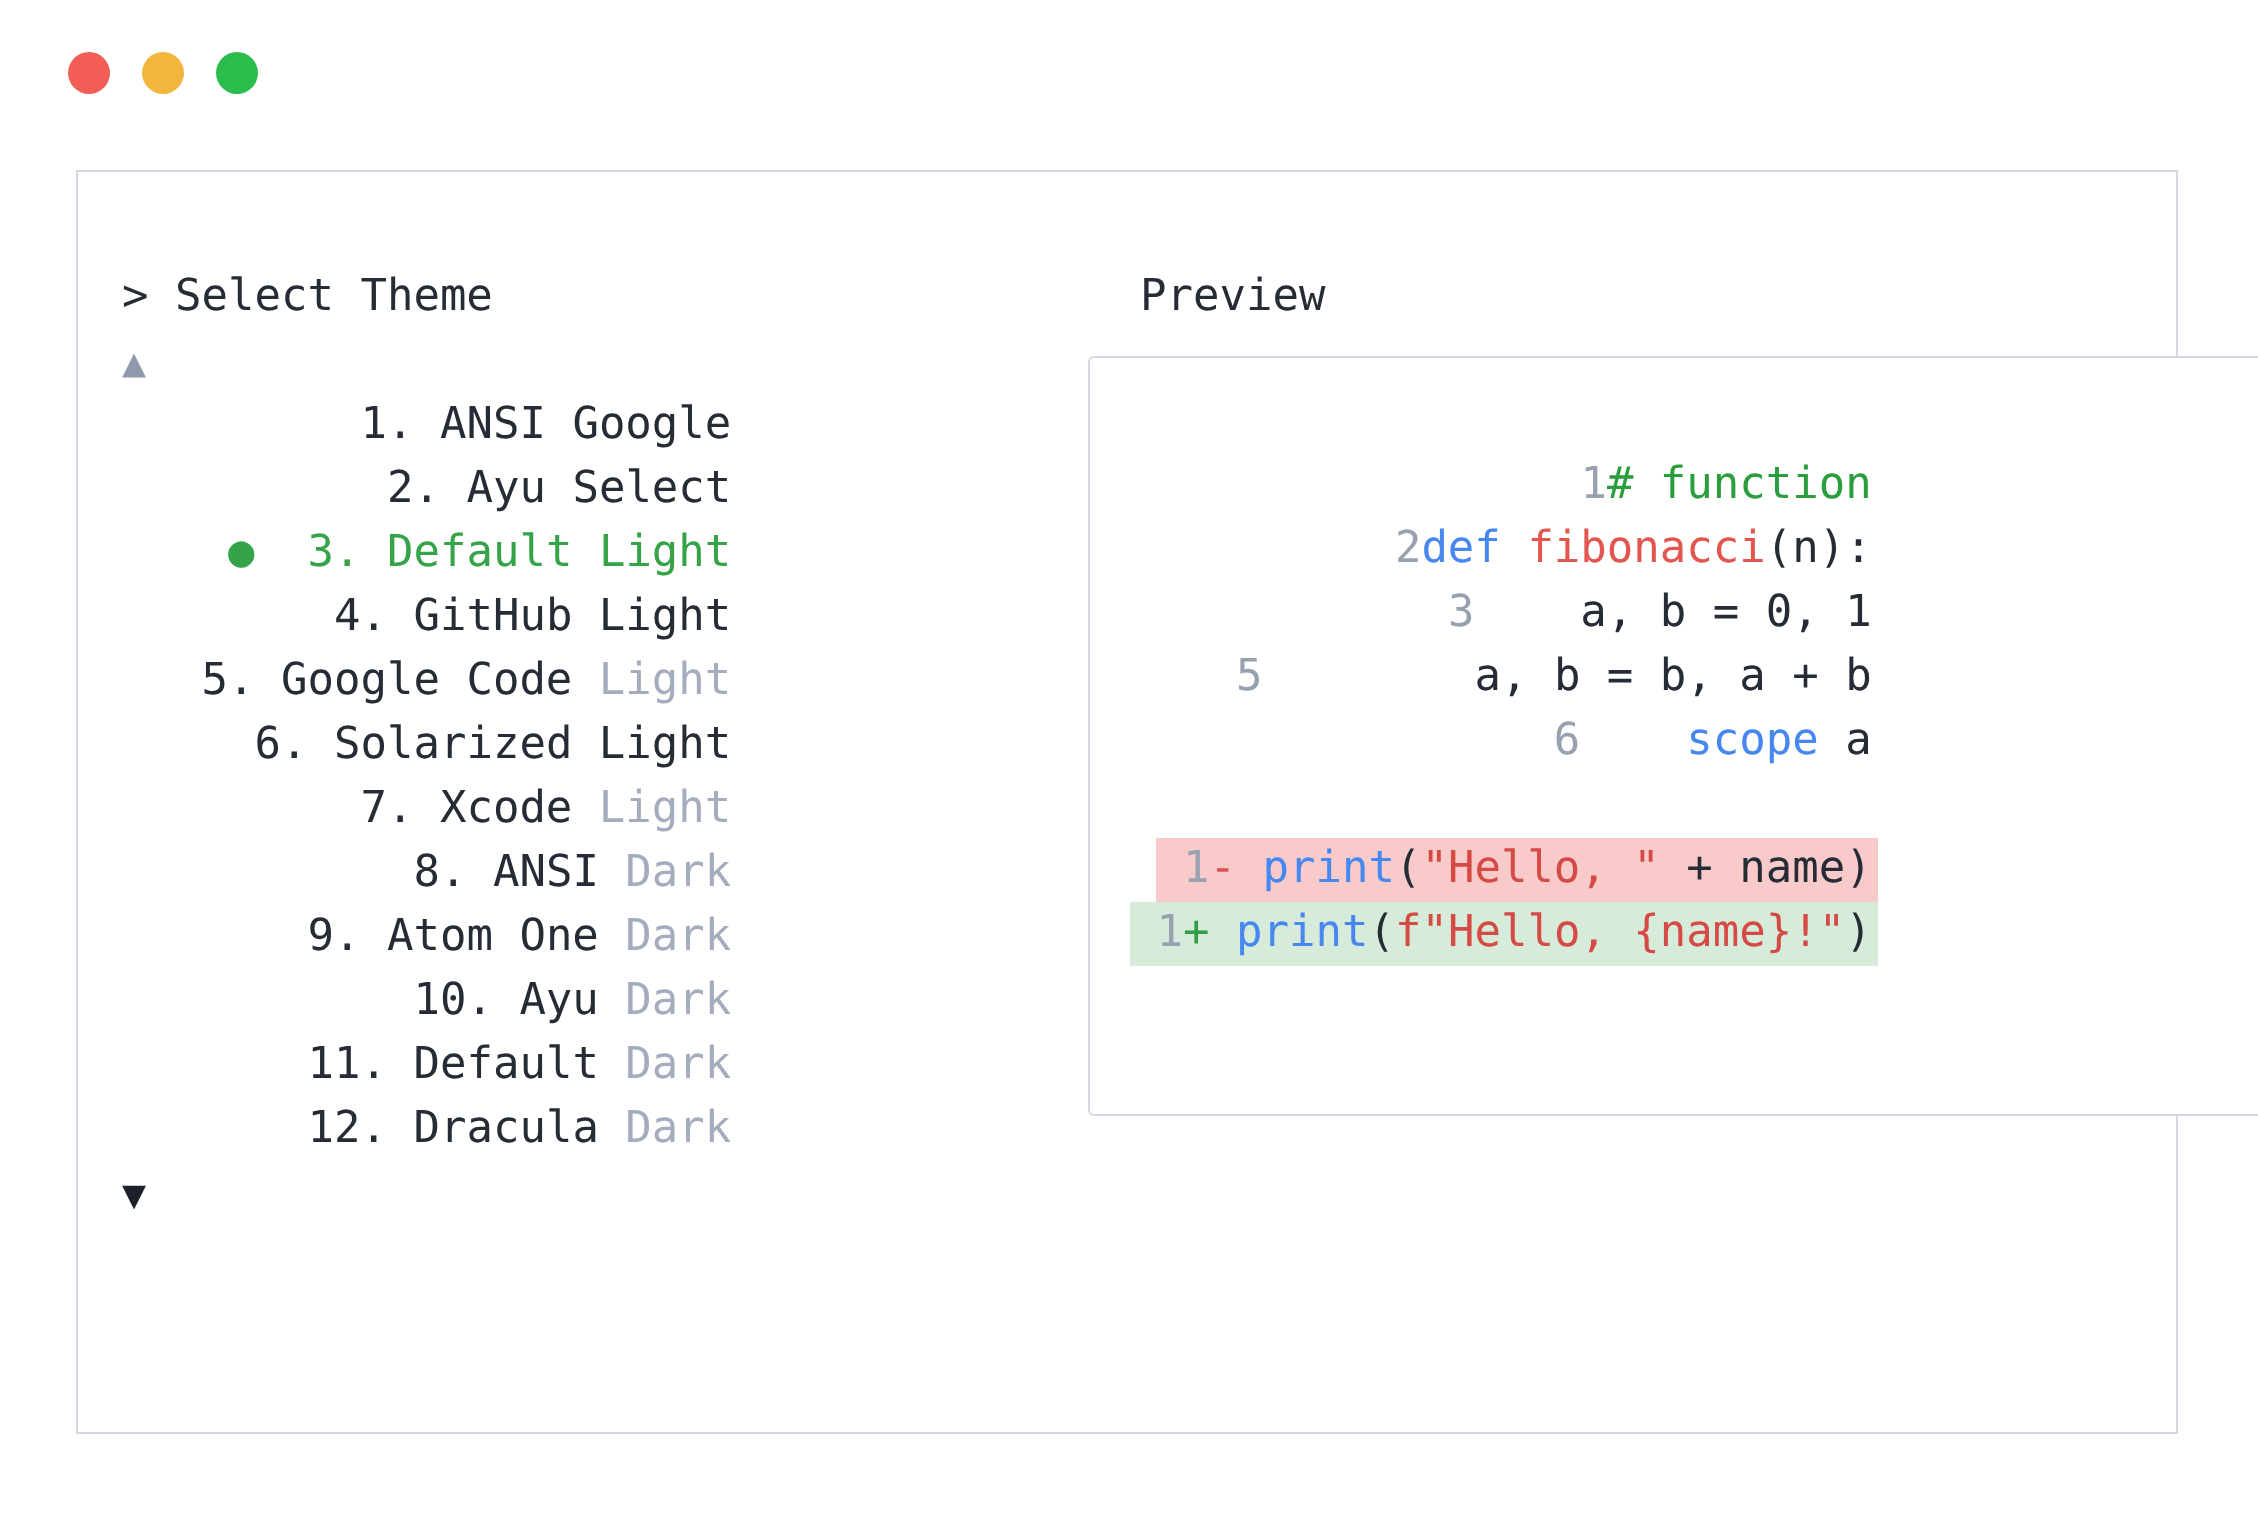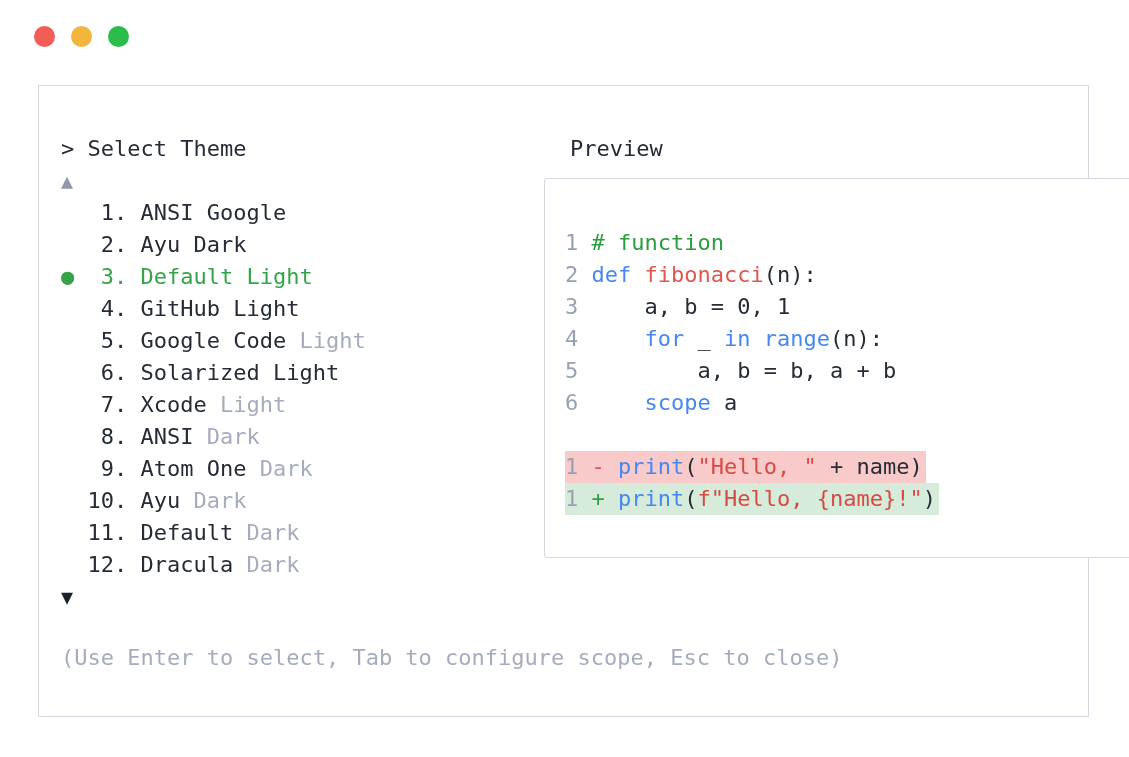--- a/index.html
+++ b/index.html
@@ -7,21 +7,21 @@
   .stage {
     position:relative; width:1129px; height:757px; background:#ffffff;
     font-family:"DejaVu Sans Mono", monospace; overflow:hidden;
   }
   
   .traffic-lights { position:absolute; left:34px; top:26px; display:flex; gap:16px; }
   .traffic-lights .light { width:21px; height:21px; border-radius:50%; }
   
   .panel {
     position:absolute; left:38px; top:85px; width:1051px; height:632px;
-    border:1.5px solid var(--panel-border); border-radius:0; background:#ffffff;
+    border:1.5px solid var(--panel-border); border-radius:0; background:#ffffff;text-align:right;
   }
   .row { height:32px; line-height:32px; font-size:22px; white-space:pre; color:var(--code-text); }
   .prompt { position:absolute; left:22px; top:47px; }
   .scroll-up { position:absolute; left:22px; top:79px; color:var(--scroll-up); font-size:20px; }
   .scroll-down { position:absolute; left:22px; top:495px; color:var(--scroll-down); font-size:20px; }
   .theme-list { position:absolute; left:22px; top:111px; }
   .list-row .bullet { color:var(--accent-selected); }
   .list-row .suffix.muted { color:var(--muted-text); }
   .list-row.selected, .list-row.selected .num, .list-row.selected .label,
   .list-row.selected .suffix { color:var(--accent-selected); }
@@ -58,45 +58,43 @@
     </div>
 
   <div class="panel">
 
     <div class="row prompt">&gt; Select Theme</div>
 
     <div class="row scroll-up">▲</div>
 
     <div class="theme-list">
         <div class="row list-row"><span class="bullet"> </span><span class="num">  1. </span><span class="label">ANSI Google</span></div>
-        <div class="row list-row"><span class="bullet"> </span><span class="num">  2. </span><span class="label">Ayu Dark</span></div>
+        <div class="row list-row"><span class="bullet"> </span><span class="num">  2. </span><span class="label">Ayu Select</span></div>
         <div class="row list-row selected"><span class="bullet">●</span><span class="num">  3. </span><span class="label">Default Light</span></div>
         <div class="row list-row"><span class="bullet"> </span><span class="num">  4. </span><span class="label">GitHub Light</span></div>
         <div class="row list-row"><span class="bullet"> </span><span class="num">  5. </span><span class="label">Google Code</span><span class="suffix muted"> Light</span></div>
         <div class="row list-row"><span class="bullet"> </span><span class="num">  6. </span><span class="label">Solarized Light</span></div>
         <div class="row list-row"><span class="bullet"> </span><span class="num">  7. </span><span class="label">Xcode</span><span class="suffix muted"> Light</span></div>
         <div class="row list-row"><span class="bullet"> </span><span class="num">  8. </span><span class="label">ANSI</span><span class="suffix muted"> Dark</span></div>
         <div class="row list-row"><span class="bullet"> </span><span class="num">  9. </span><span class="label">Atom One</span><span class="suffix muted"> Dark</span></div>
         <div class="row list-row"><span class="bullet"> </span><span class="num"> 10. </span><span class="label">Ayu</span><span class="suffix muted"> Dark</span></div>
         <div class="row list-row"><span class="bullet"> </span><span class="num"> 11. </span><span class="label">Default</span><span class="suffix muted"> Dark</span></div>
         <div class="row list-row"><span class="bullet"> </span><span class="num"> 12. </span><span class="label">Dracula</span><span class="suffix muted"> Dark</span></div>
       </div>
 
     <div class="row scroll-down">▼</div>
 
-    <div class="row hint">(Use Enter to select, Tab to configure scope, Esc to close)</div>
 
     <div class="row preview-title">Preview</div>
 
     <div class="preview-box">
       <div class="code">
           <div class="code-line"><span class="line-inner"><span class="lnum">1</span><span class="tk-com"># function</span></span></div>
           <div class="code-line"><span class="line-inner"><span class="lnum">2</span><span class="tk-kw">def</span><span class="tk-pl"> </span><span class="tk-fn">fibonacci</span><span class="tk-pl">(n):</span></span></div>
           <div class="code-line"><span class="line-inner"><span class="lnum">3</span><span class="tk-pl">    a, b = 0, 1</span></span></div>
-          <div class="code-line"><span class="line-inner"><span class="lnum">4</span><span class="tk-pl">    </span><span class="tk-kw">for</span><span class="tk-pl"> _ </span><span class="tk-kw">in</span><span class="tk-pl"> </span><span class="tk-kw">range</span><span class="tk-pl">(n):</span></span></div>
           <div class="code-line"><span class="line-inner"><span class="lnum">5</span><span class="tk-pl">        a, b = b, a + b</span></span></div>
           <div class="code-line"><span class="line-inner"><span class="lnum">6</span><span class="tk-pl">    </span><span class="tk-kw">scope</span><span class="tk-pl"> a</span></span></div>
           <div class="code-line"> </div>
           <div class="code-line"><span class="line-inner diff-del"><span class="lnum">1</span><span class="tk-delm">- </span><span class="tk-kw">print</span><span class="tk-pl">(</span><span class="tk-str">"Hello, "</span><span class="tk-pl"> + name)</span></span></div>
           <div class="code-line"><span class="line-inner diff-add"><span class="lnum">1</span><span class="tk-addm">+ </span><span class="tk-kw">print</span><span class="tk-pl">(</span><span class="tk-str">f"Hello, {name}!"</span><span class="tk-pl">)</span></span></div>
         </div>
     </div>
 
   </div>
 </div>

